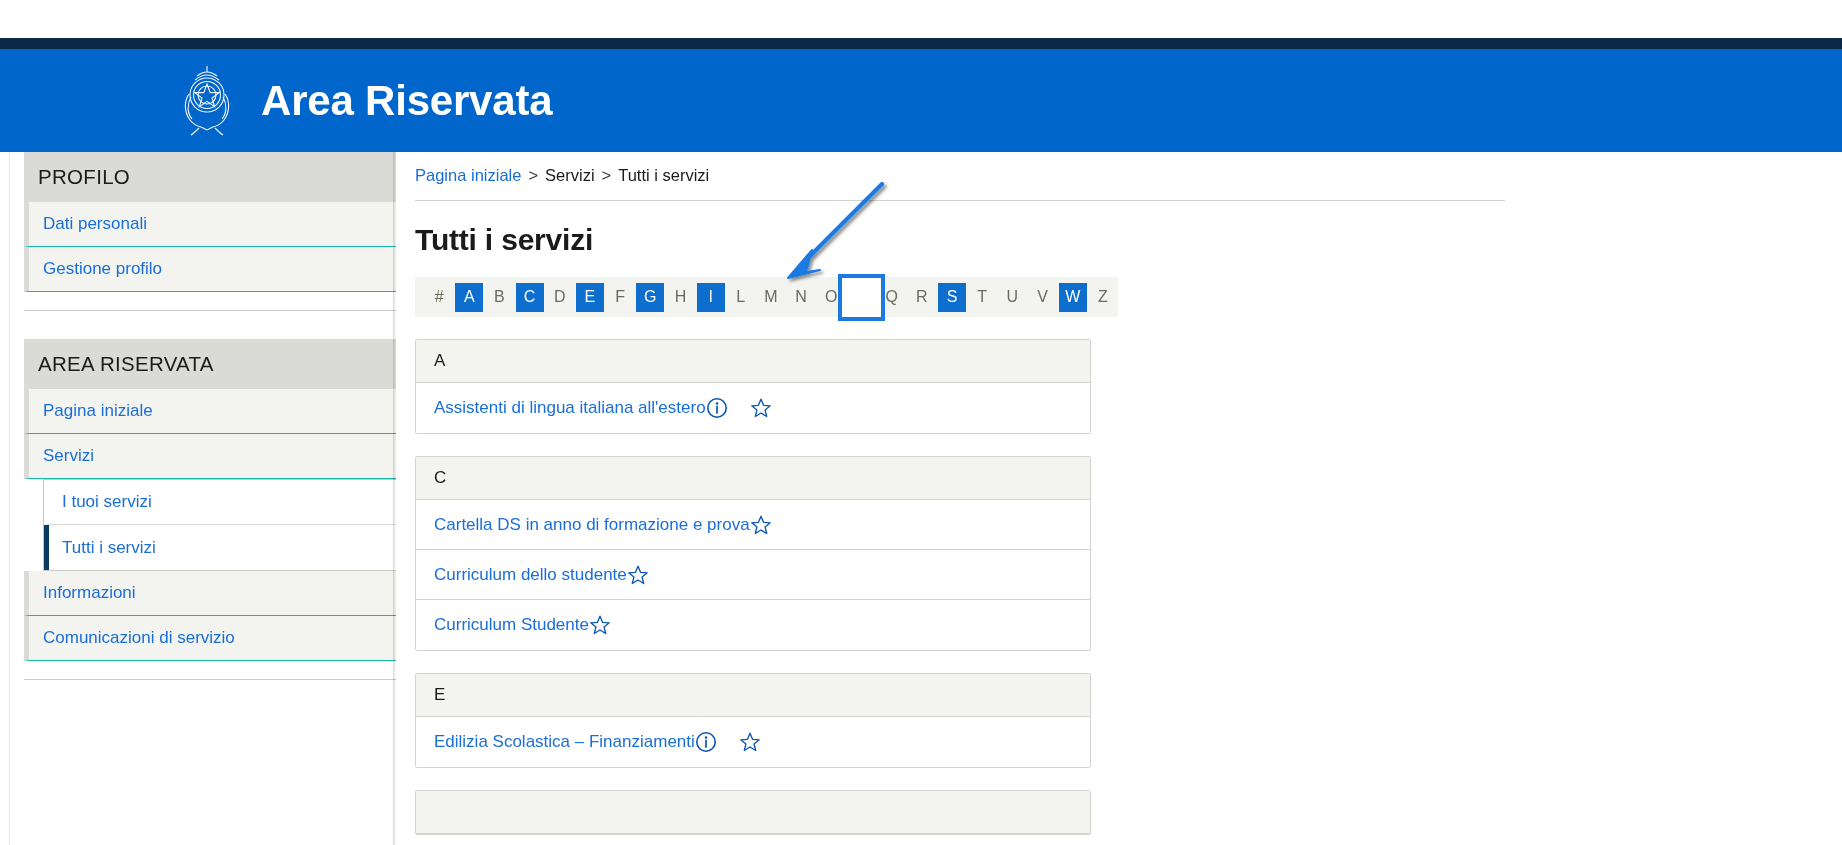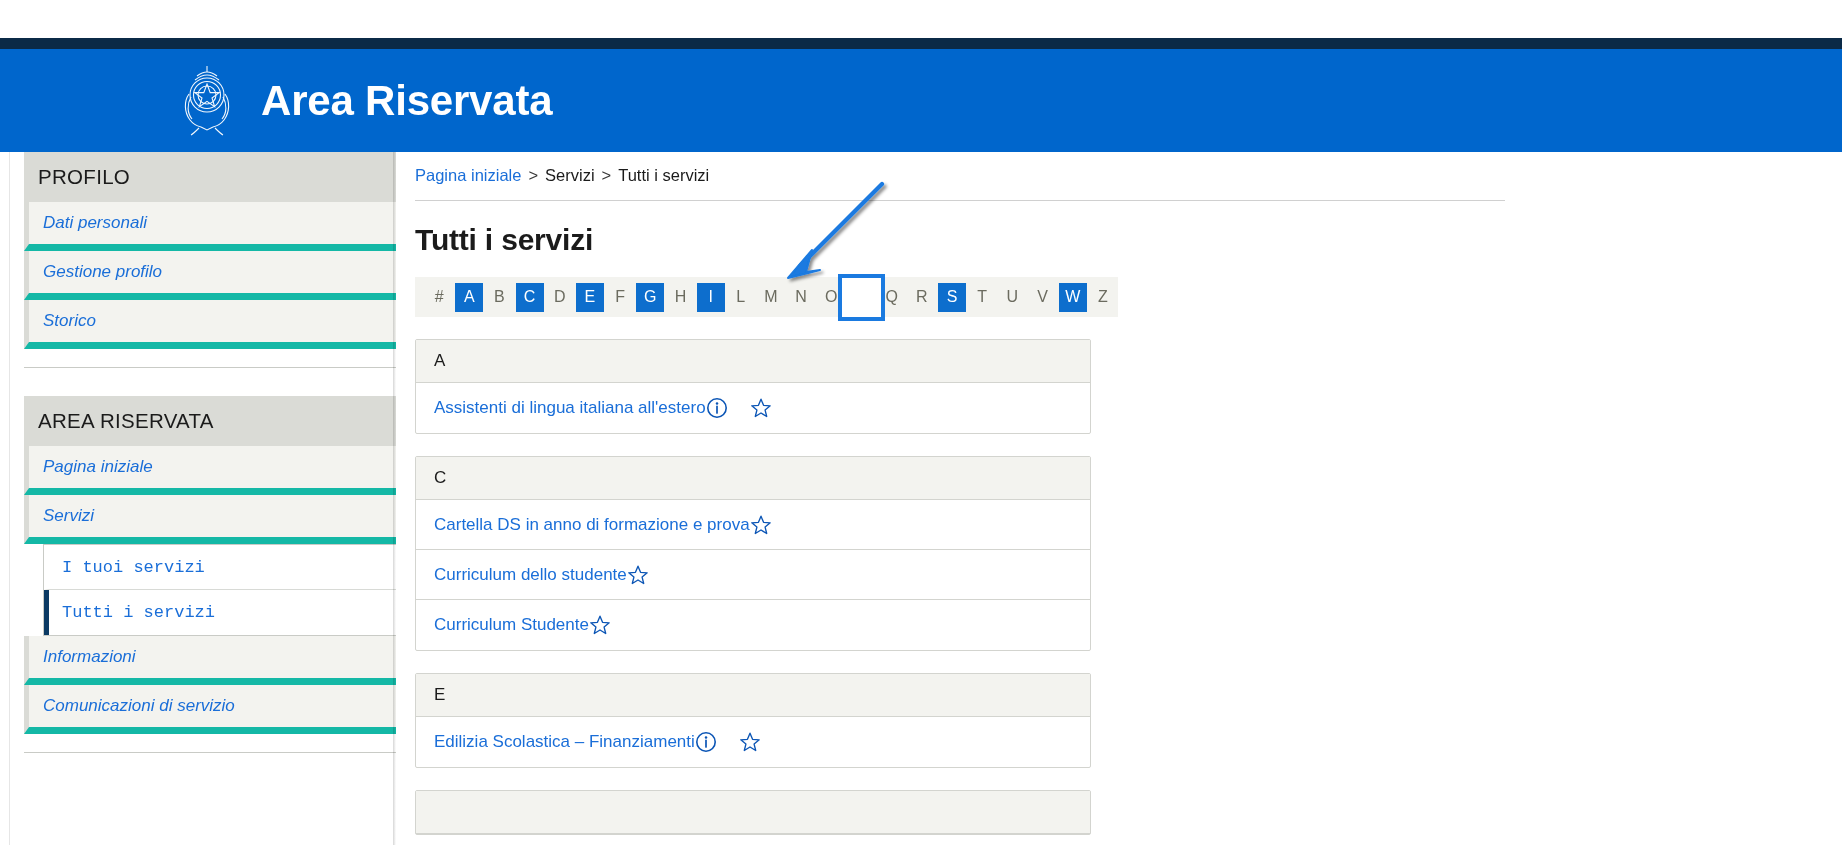--- a/index.html
+++ b/index.html
@@ -52,33 +52,32 @@
   .menu-header {
     background:#dadbd6; color:#1b1b1b;
     font-size:20.5px; font-weight:400; letter-spacing:0.3px;
     padding:13px 0 13px 14px;
     font-family:"Liberation Sans", sans-serif;
   }
   .menu-item {
     display:flex; align-items:center; justify-content:space-between;
     background:#f3f3ef;
     border-left:5px solid #dadbd6;
-    border-bottom:7px solid #14b8a6;
+    border-bottom:1px solid #14b8a6;
     padding:11px 18px 11px 14px;
     min-height:45px;
     cursor:pointer;
-    font-style:italic;
   }
   .menu-item .label {
     color:#1a6ed8; font-size:17px; font-family:"Liberation Sans", sans-serif;
   }
   .chev { width:16px; height:16px; flex:none; }
   .chev svg { display:block; }
 
-  .submenu { background:#ffffff; border:1px solid #c9cbc6; margin-left:19px;font-family:Liberation Mono, monospace; }
+  .submenu { background:#ffffff; border:1px solid #c9cbc6; margin-left:19px; }
   .sub-item {
     display:flex; align-items:center; justify-content:space-between;
     background:#ffffff;
     border-left:5px solid transparent;
     border-bottom:1px solid #d8dad6;
     padding:11px 18px 11px 13px;
     min-height:45px; cursor:pointer;
   }
   .sub-item:last-child { border-bottom:none; }
   .sub-item.active { border-left:5px solid #0b3a64; }
@@ -210,28 +209,20 @@
 
         <div class="menu-item">
           <span class="label">Gestione profilo</span>
           <span class="chev">
             <svg viewBox="0 0 16 16" width="16" height="16">
                 <path d="M2.5 5.5 L8 11 L13.5 5.5" fill="none" stroke="#0b55b5" stroke-width="2.3" stroke-linecap="round" stroke-linejoin="round"></path>
               </svg>
           </span>
         </div>
 
-        <div class="menu-item">
-          <span class="label">Storico</span>
-          <span class="chev">
-            <svg viewBox="0 0 16 16" width="16" height="16">
-                <path d="M2.5 5.5 L8 11 L13.5 5.5" fill="none" stroke="#0b55b5" stroke-width="2.3" stroke-linecap="round" stroke-linejoin="round"></path>
-              </svg>
-          </span>
-        </div>
 
       </div>
 
       <div class="menu-divider"></div>
       <div class="gap"></div>
 
       <div class="menu-block">
         <div class="menu-header">AREA RISERVATA</div>
 
         <div class="menu-item">

